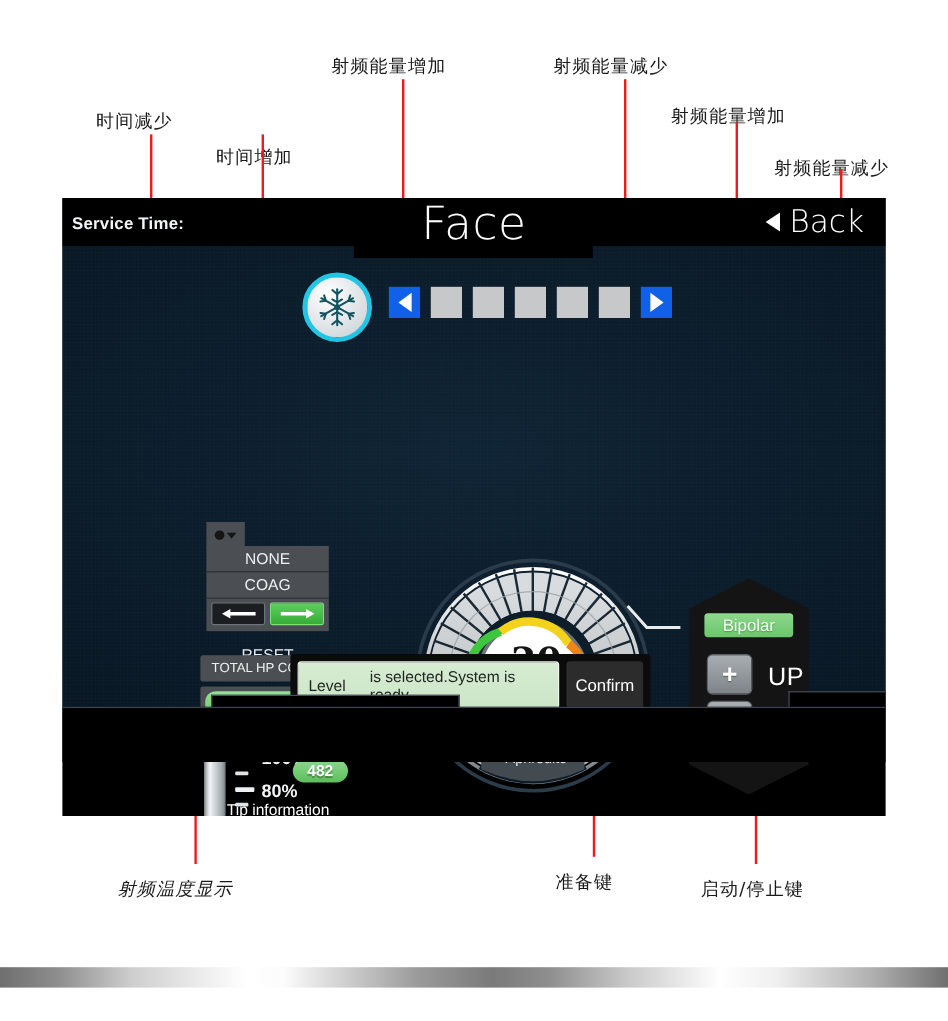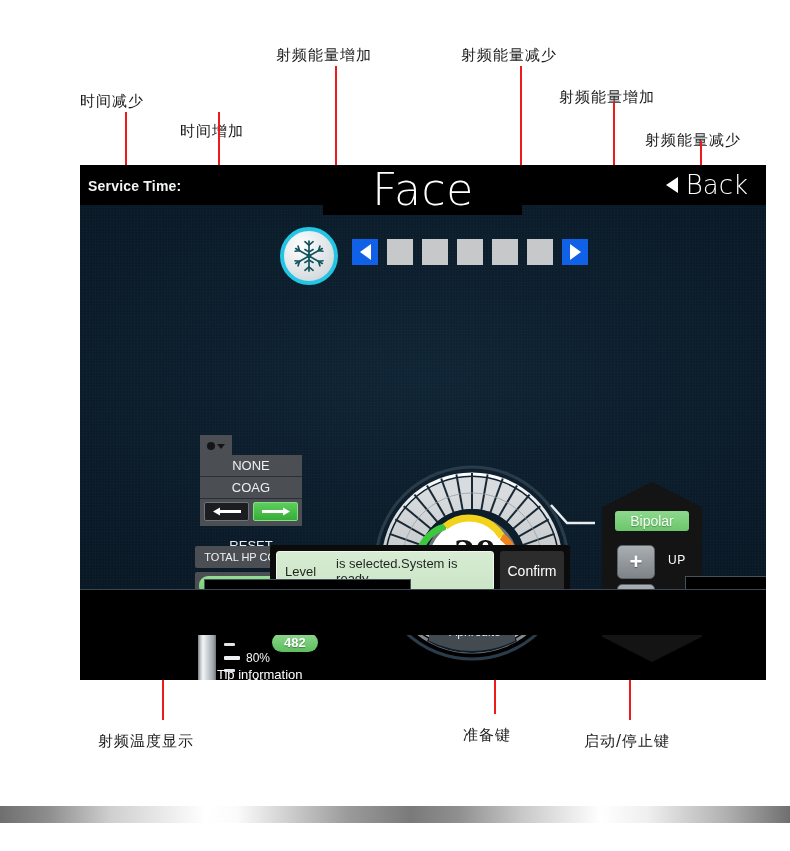--- a/index.html
+++ b/index.html
@@ -14,21 +14,21 @@
     white-space:nowrap;font-family:"DejaVu Sans","Liberation Sans",sans-serif;
   }
   .ann-line{position:absolute;background:#ef1b1b;}
   .ann-line.v{width:2px;}
   .ann-line.h{height:2px;}
   .ann-box{position:absolute;border:2px solid #ef1b1b;box-sizing:border-box;}
 
   
   #device{
     position:absolute;left:52px;top:165px;width:686px;height:515px;
-    background:#000;overflow:hidden;margin-left:28px;
+    background:#000;overflow:hidden;
   }
   #screen{
     position:absolute;left:0;top:0;width:686px;height:470px;
     background:
       linear-gradient(rgba(255,255,255,0.012) 1px, transparent 1px),
       linear-gradient(90deg, rgba(255,255,255,0.012) 1px, transparent 1px),
       radial-gradient(120% 90% at 50% 45%, #0f2435 0%, #0a1a28 45%, #07131e 100%);
     background-size:3px 3px,3px 3px,100% 100%;
   }
   
@@ -37,21 +37,21 @@
   }
   .titlebar-notch{
     position:absolute;left:243px;top:40px;width:199px;height:10px;background:#000;z-index:4;
   }
   .service-time{
     position:absolute;left:8px;top:13px;color:#f2f4f6;font-size:14px;font-weight:bold;
     letter-spacing:0.2px;z-index:5;
   }
   .screen-title{
     position:absolute;left:0;top:-1px;width:686px;text-align:center;
-    color:#fff;font-size:44px;font-weight:300;letter-spacing:0.5px;z-index:5;
+    color:#fff;font-size:38px;font-weight:300;letter-spacing:0.5px;z-index:5;
     font-family:"DejaVu Sans","Liberation Sans",sans-serif;
   }
   .back-btn{
     position:absolute;right:18px;top:5px;color:#fff;font-size:26px;font-weight:300;
     z-index:5;display:flex;align-items:center;gap:8px;
     font-family:"DejaVu Sans","Liberation Sans",sans-serif;
   }
   .back-tri{
     width:0;height:0;border-top:8px solid transparent;border-bottom:8px solid transparent;
     border-right:12px solid #fff;
@@ -128,21 +128,21 @@
   
   .thermo{position:absolute;left:108px;top:452px;width:112px;height:148px;z-index:3;}
   .thermo-tube{
     position:absolute;left:10px;top:6px;width:18px;height:136px;border-radius:9px;
     background:linear-gradient(90deg,#9aa0a4 0%,#f3f5f6 28%,#c9cfd2 55%,#8b9296 100%);
     box-shadow:inset 0 0 3px rgba(0,0,0,0.5);
   }
   .ticks{position:absolute;left:36px;top:0;width:74px;height:148px;}
   .tick{position:absolute;left:0;width:16px;height:4px;background:#eef1f3;border-radius:1px;}
   .tick.minor{width:11px;height:3px;background:#dfe4e7;}
-  .tick-label{position:absolute;left:22px;color:#f2f5f7;font-size:12px;font-weight:normal;}
+  .tick-label{position:absolute;left:22px;color:#f2f5f7;font-size:15px;font-weight:bold;}
   .tip-badge{
     position:absolute;left:192px;top:468px;background:linear-gradient(#8ed88e,#5cbf5c);
     border-radius:10px;color:#fff;font-size:13px;font-weight:bold;padding:2px 12px;z-index:3;
     text-shadow:0 1px 1px rgba(0,0,0,.35);
   }
   .tip-info{
     position:absolute;left:137px;top:502px;color:#ffffff;font-size:13px;font-weight:normal;z-index:3;
   }
 
   
@@ -175,21 +175,21 @@
     text-shadow:0 1px 1px rgba(0,0,0,.3);
   }
   .pmbtn{
     position:absolute;width:36px;height:32px;border-radius:5px;z-index:4;
     background:linear-gradient(#a9aeb2,#7d8388);border:1px solid #5d6367;
     display:flex;align-items:center;justify-content:center;color:#fff;
     font-size:22px;font-weight:bold;line-height:1;text-shadow:0 1px 1px rgba(0,0,0,.4);
   }
   .pm-plus{left:537px;top:380px;}
   .pm-minus{left:537px;top:419px;}
-  .pm-label{position:absolute;color:#fff;font-size:12px;z-index:4;letter-spacing:.5px;}
+  .pm-label{position:absolute;color:#fff;font-size:21px;z-index:4;letter-spacing:.5px;}
   .lbl-up{left:588px;top:388px;}
   .lbl-fall{left:585px;top:427px;}
 
   
   .confirmrow{
     position:absolute;left:190px;top:380px;width:300px;height:52px;background:#0b0b0b;
     border-radius:3px;z-index:3;display:flex;align-items:center;padding:0 6px;box-sizing:border-box;gap:6px;
   }
   .statusbox{
     flex:1;height:40px;background:linear-gradient(#d7ecd3,#cbe5c6);border:1px solid #eef7ec;
@@ -209,21 +209,21 @@
 </style>
 </head>
 <body>
 
 <div class="ann-label" style="left:80px;top:92px;">时间减少</div>
 <div class="ann-label" style="left:180px;top:92px;margin-top:30px;">时间增加</div>
 <div class="ann-label" style="left:276px;top:46px;">射频能量增加</div>
 <div class="ann-label" style="left:461px;top:46px;">射频能量减少</div>
 <div class="ann-label" style="left:559px;top:88px;">射频能量增加</div>
 <div class="ann-label" style="left:645px;top:121px;margin-top:10px;">射频能量减少</div>
-<div class="ann-label" style="left:98px;top:732px;">射频温度显示</div>
+<div class="ann-label" style="left:98px;top:732px;font-style:italic;">射频温度显示</div>
 <div class="ann-label" style="left:463px;top:726px;">准备键</div>
 <div class="ann-label" style="left:584px;top:732px;">启动/停止键</div>
 
 <div class="ann-line v" style="left:125px;top:112px;height:181px;"></div>
 <div class="ann-line v" style="left:218px;top:112px;height:234px;"></div>
 <div class="ann-line v" style="left:335px;top:66px;height:191px;"></div>
 <div class="ann-line v" style="left:520px;top:66px;height:191px;"></div>
 <div class="ann-line v" style="left:613px;top:102px;height:293px;"></div>
 <div class="ann-line v" style="left:700px;top:141px;height:295px;"></div>
 <div class="ann-line h" style="left:600px;top:435px;width:102px;"></div>

